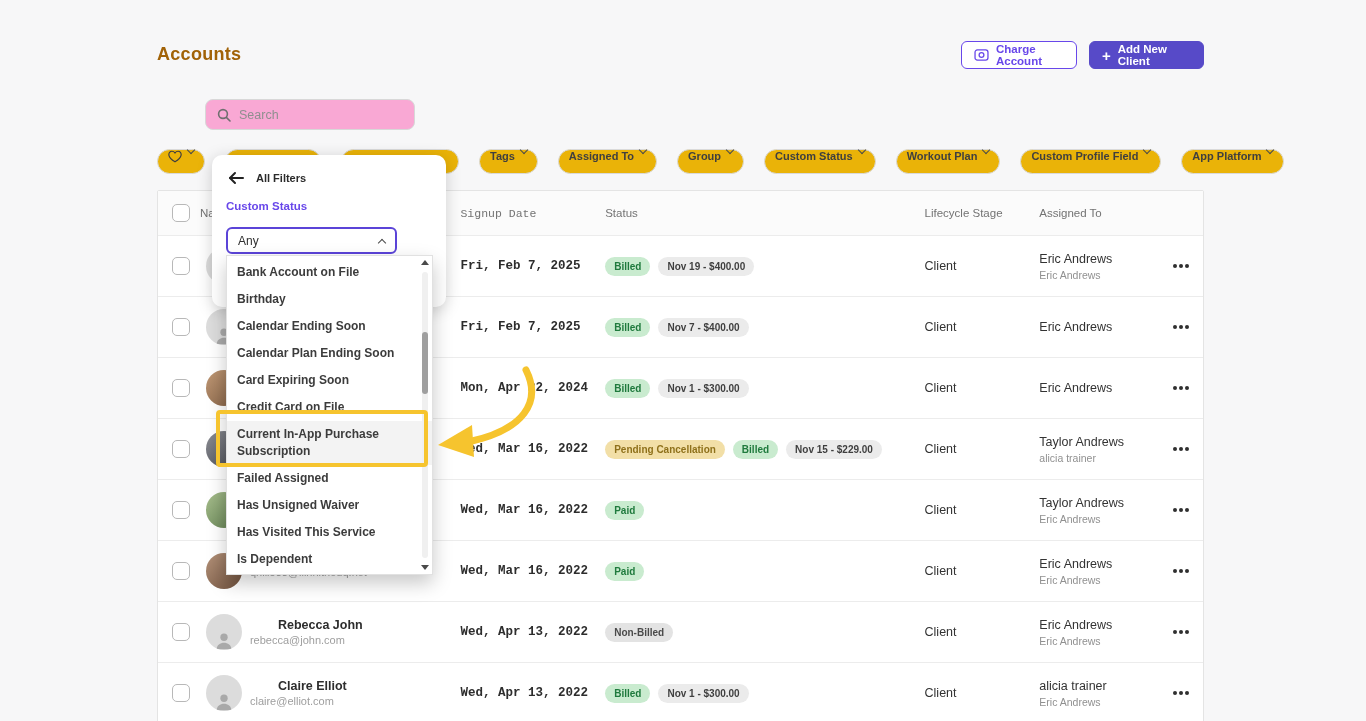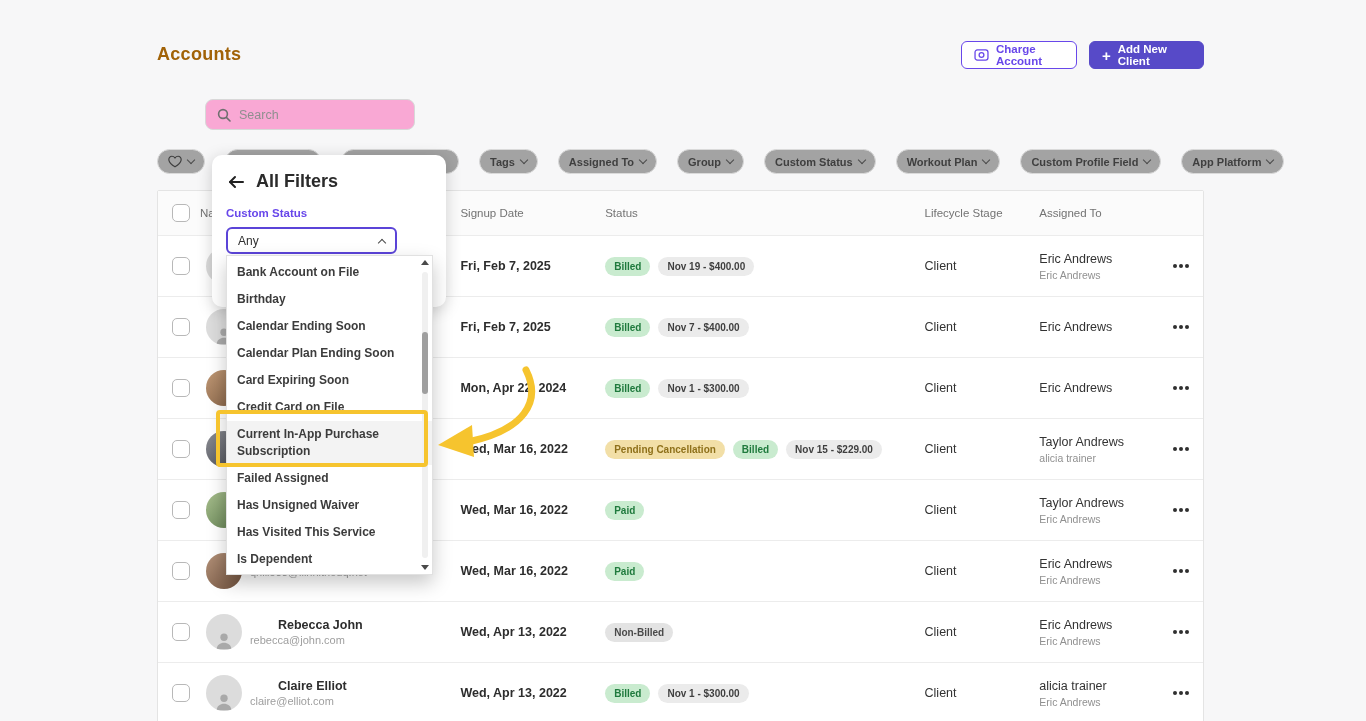--- a/index.html
+++ b/index.html
@@ -14,33 +14,33 @@
   .btn-solid { left:1089px; width:115px; background:#574AC8; border:1.5px solid #574AC8; color:#fff; justify-content:center; }
   .plus-glyph { font-size:15px; font-weight:700; line-height:1; }
 
   
   .search-box { position:absolute; left:157px; top:99px; width:210px; height:31px; background:#f9a8d4; border:1px solid #d8d8d8; border-radius:8px; display:flex; align-items:center; gap:8px; padding:0 11px;margin-left:48px; }
   .search-box input { border:none; outline:none; flex:1; font-size:12.5px; color:#333; font-family:"Liberation Sans", sans-serif; background:transparent; }
   .search-box input::placeholder { color:#8f8f8f; }
 
   
   .chips-row { position:absolute; left:157px; top:149px; height:25px; display:flex; gap:20px; z-index:1; }
-  .chip { height:25px; display:flex; align-items:center; gap:6px; padding:0 10px; background:#a3a3a3; border:1px solid #dadada; border-radius:14px; font-size:11px; font-weight:700; color:#3f3f3f; white-space:nowrap; cursor:pointer; }
+  .chip { height:25px; display:flex; gap:6px; padding:0 10px; background:#eab308; border:1px solid #dadada; border-radius:14px; font-size:11px; font-weight:700; color:#3f3f3f; white-space:nowrap; cursor:pointer; }
   .chip.hidden-1 { width:96px; }
   .chip.hidden-2 { width:118px; }
   .chev { width:6px; height:6px; border-right:1.5px solid #4a4a4a; border-bottom:1.5px solid #4a4a4a; transform:rotate(45deg); margin-top:-3px; flex-shrink:0; }
   .chev.up { transform:rotate(-135deg); margin-top:4px; }
 
   
   .table { position:absolute; left:157px; top:190px; width:1047px; background:#fff; border:1px solid #e4e4e4; border-radius:2px; z-index:0; }
   .thead { display:flex; height:44px; align-items:center; background:#fbfbfb; color:#737373; font-size:11.5px; }
   .trow { display:flex; height:61px; align-items:center; border-top:1px solid #ececec; background:#fff; }
   .col-check { width:42px; padding-left:14px; display:flex; align-items:center; }
   .col-name { width:261px; display:flex; align-items:center; }
-  .col-date { width:145px; font-size:12.5px; font-weight:700; color:#2d2d2d; }
+  .col-date { width:145px; font-size:12.5px; font-weight:700; color:#2d2d2d;font-family:Liberation Mono, monospace; }
   .col-status { width:320px; display:flex; align-items:center; gap:8px; }
   .col-stage { width:115px; font-size:12.5px; color:#333; }
   .col-assigned { width:120px; display:flex; flex-direction:column; gap:3px; }
   .col-actions { width:44px; display:flex; justify-content:center; }
   .thead .col-date, .thead .col-status, .thead .col-stage, .thead .col-assigned { font-size:11.5px; font-weight:400; color:#737373; }
   .checkbox { width:18px; height:18px; border:1.6px solid #b8b8b8; border-radius:5px; background:#fff; display:inline-block; cursor:pointer; }
   .avatar { width:36px; height:36px; border-radius:50%; margin-left:6px; flex-shrink:0; position:relative; overflow:hidden; background:#dcdcdc; }
   .avatar.photo-a { background:linear-gradient(135deg,#c29a76,#7c5b41); }
   .avatar.photo-b { background:linear-gradient(135deg,#8d8f96,#44464d); }
   .avatar.photo-c { background:linear-gradient(135deg,#a9c08e,#5c7a4d); }
@@ -54,21 +54,21 @@
   .badge { display:inline-flex; align-items:center; height:19px; padding:0 9px; border-radius:10px; font-size:10px; font-weight:700; white-space:nowrap; }
   .badge.green { background:#C9EBCF; color:#1F7A3D; }
   .badge.neutral { background:#EBEBEB; color:#3F3F3F; }
   .badge.amber { background:#F2DFA7; color:#8F711B; }
   .badge.gray { background:#E3E3E3; color:#4A4A4A; }
   .dots { width:4px; height:4px; border-radius:50%; background:#2f2f2f; box-shadow:-6px 0 #2f2f2f, 6px 0 #2f2f2f; display:inline-block; cursor:pointer; }
 
   
   .filter-panel { position:absolute; left:212px; top:155px; width:234px; height:152px; background:#fff; border-radius:10px; box-shadow:0 3px 16px rgba(0,0,0,.18); z-index:10; }
   .panel-head { display:flex; align-items:center; gap:12px; padding:16px 0 0 16px; }
-  .panel-title { font-size:18px; font-weight:700; color:#2b2b2b; }
+  .panel-title { font-size:11px; font-weight:700; color:#2b2b2b; }
   .panel-section { margin:15px 0 0 14px; font-size:11.5px; font-weight:700; color:#6847EA; }
   .panel-select { position:absolute; left:14px; top:72px; width:171px; height:27px; border:2px solid #5B44D8; border-radius:6px; background:#fff; display:flex; align-items:center; justify-content:space-between; padding:0 10px; font-size:12px; color:#2f2f2f; cursor:pointer; }
 
   
   .options-list { position:absolute; left:226px; top:255px; width:207px; height:320px; background:#fff; border:1px solid #e1e1e1; box-shadow:0 8px 18px rgba(0,0,0,.22); z-index:11; padding:3px 0; }
   .opt { height:27px; line-height:27px; padding-left:10px; padding-right:22px; font-size:12px; font-weight:700; color:#3c3c3c; white-space:nowrap; overflow:hidden; cursor:pointer; }
   .opt.tall { height:44px; line-height:17px; padding-top:5px; padding-right:34px; background:#f3f3f3; white-space:normal; }
   .list-scrollbar { position:absolute; right:1px; top:4px; bottom:4px; width:12px; z-index:12; }
   .tri-up { width:0; height:0; border-left:4px solid transparent; border-right:4px solid transparent; border-bottom:5px solid #4a4a4a; margin:0 auto; }
   .tri-down { position:absolute; bottom:0; left:2px; width:0; height:0; border-left:4px solid transparent; border-right:4px solid transparent; border-top:5px solid #4a4a4a; }

